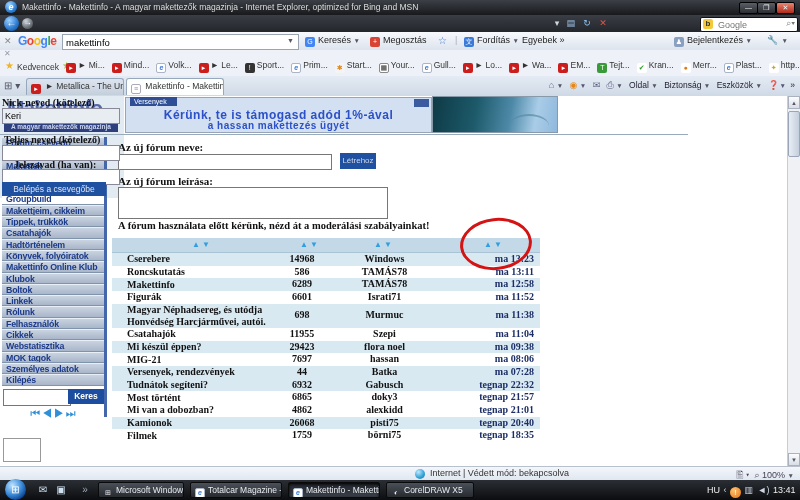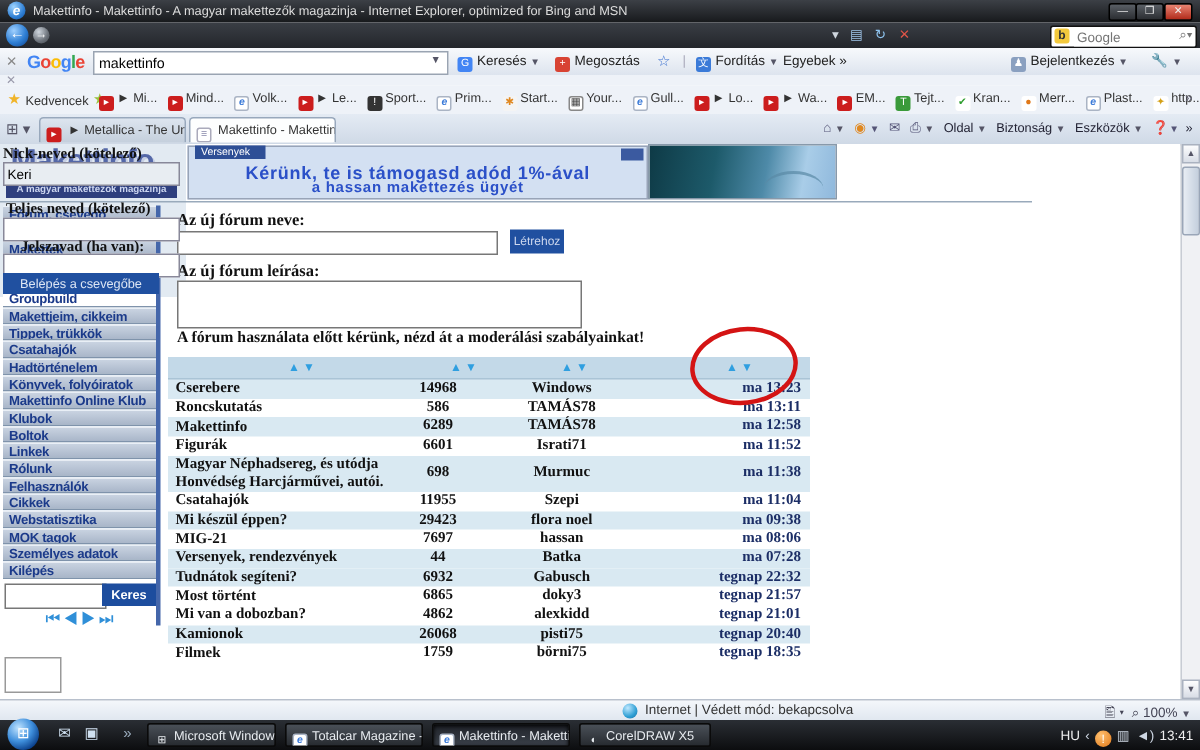--- a/index.html
+++ b/index.html
@@ -105,21 +105,21 @@
   .clabel{position:absolute;font-family:"Liberation Serif",serif;font-weight:bold;font-size:10px;color:#111;white-space:nowrap;}
   .cinput{position:absolute;left:2px;width:112px;height:12px;border:1px solid #889;background:#fff;font-size:9px;outline:none;font-family:"Liberation Sans",sans-serif;}
   #chat-btn{position:absolute;left:2px;top:86px;width:104px;height:14px;background:#2050a0;color:#dde6f4;font-size:8.5px;text-align:center;line-height:14px;}
   
   #ftable{left:112px;top:142px;width:428px;}
   #fthead{position:relative;height:14px;background:#c3d9e8;border-bottom:1px solid #aac4d6;}
   .sortpair{position:absolute;top:2px;color:#2f9fe0;font-size:8px;letter-spacing:2px;}
   .trow{display:flex;align-items:center;min-height:12.7px;line-height:12.7px;
         font-family:"Liberation Serif",serif;font-weight:bold;font-size:10px;color:#111;}
   .trow.alt{background:#d9e9f2;}
-  .c-topic{flex:0 0 145px;padding-left:5px;line-height:12px;}
+  .c-topic{flex:0 0 145px;padding-left:15px;line-height:12px;}
   .c-count{flex:0 0 60px;text-align:center;}
   .c-user{flex:0 0 105px;text-align:center;}
   .c-time{flex:1;text-align:right;padding-right:6px;color:#1c2e66;}
   
   #redcircle{left:460px;top:122px;width:66px;height:46px;border:3.5px solid #d41414;border-radius:50%;transform:rotate(-6deg);z-index:50;}
   
   #vscroll{left:787px;top:96px;width:13px;height:370px;background:#f0f1f4;border-left:1px solid #c8ccd4;box-sizing:border-box;}
   .sarrow{position:absolute;left:0;width:12px;height:13px;background:linear-gradient(#fdfdfe,#d8dde6);border:1px solid #aab2c0;box-sizing:border-box;color:#556;font-size:6px;text-align:center;line-height:12px;}
   #sthumb{position:absolute;left:0;top:15px;width:12px;height:46px;background:linear-gradient(90deg,#e8edf4,#c4cfdd);border:1px solid #9aa6b8;box-sizing:border-box;border-radius:2px;}
   

